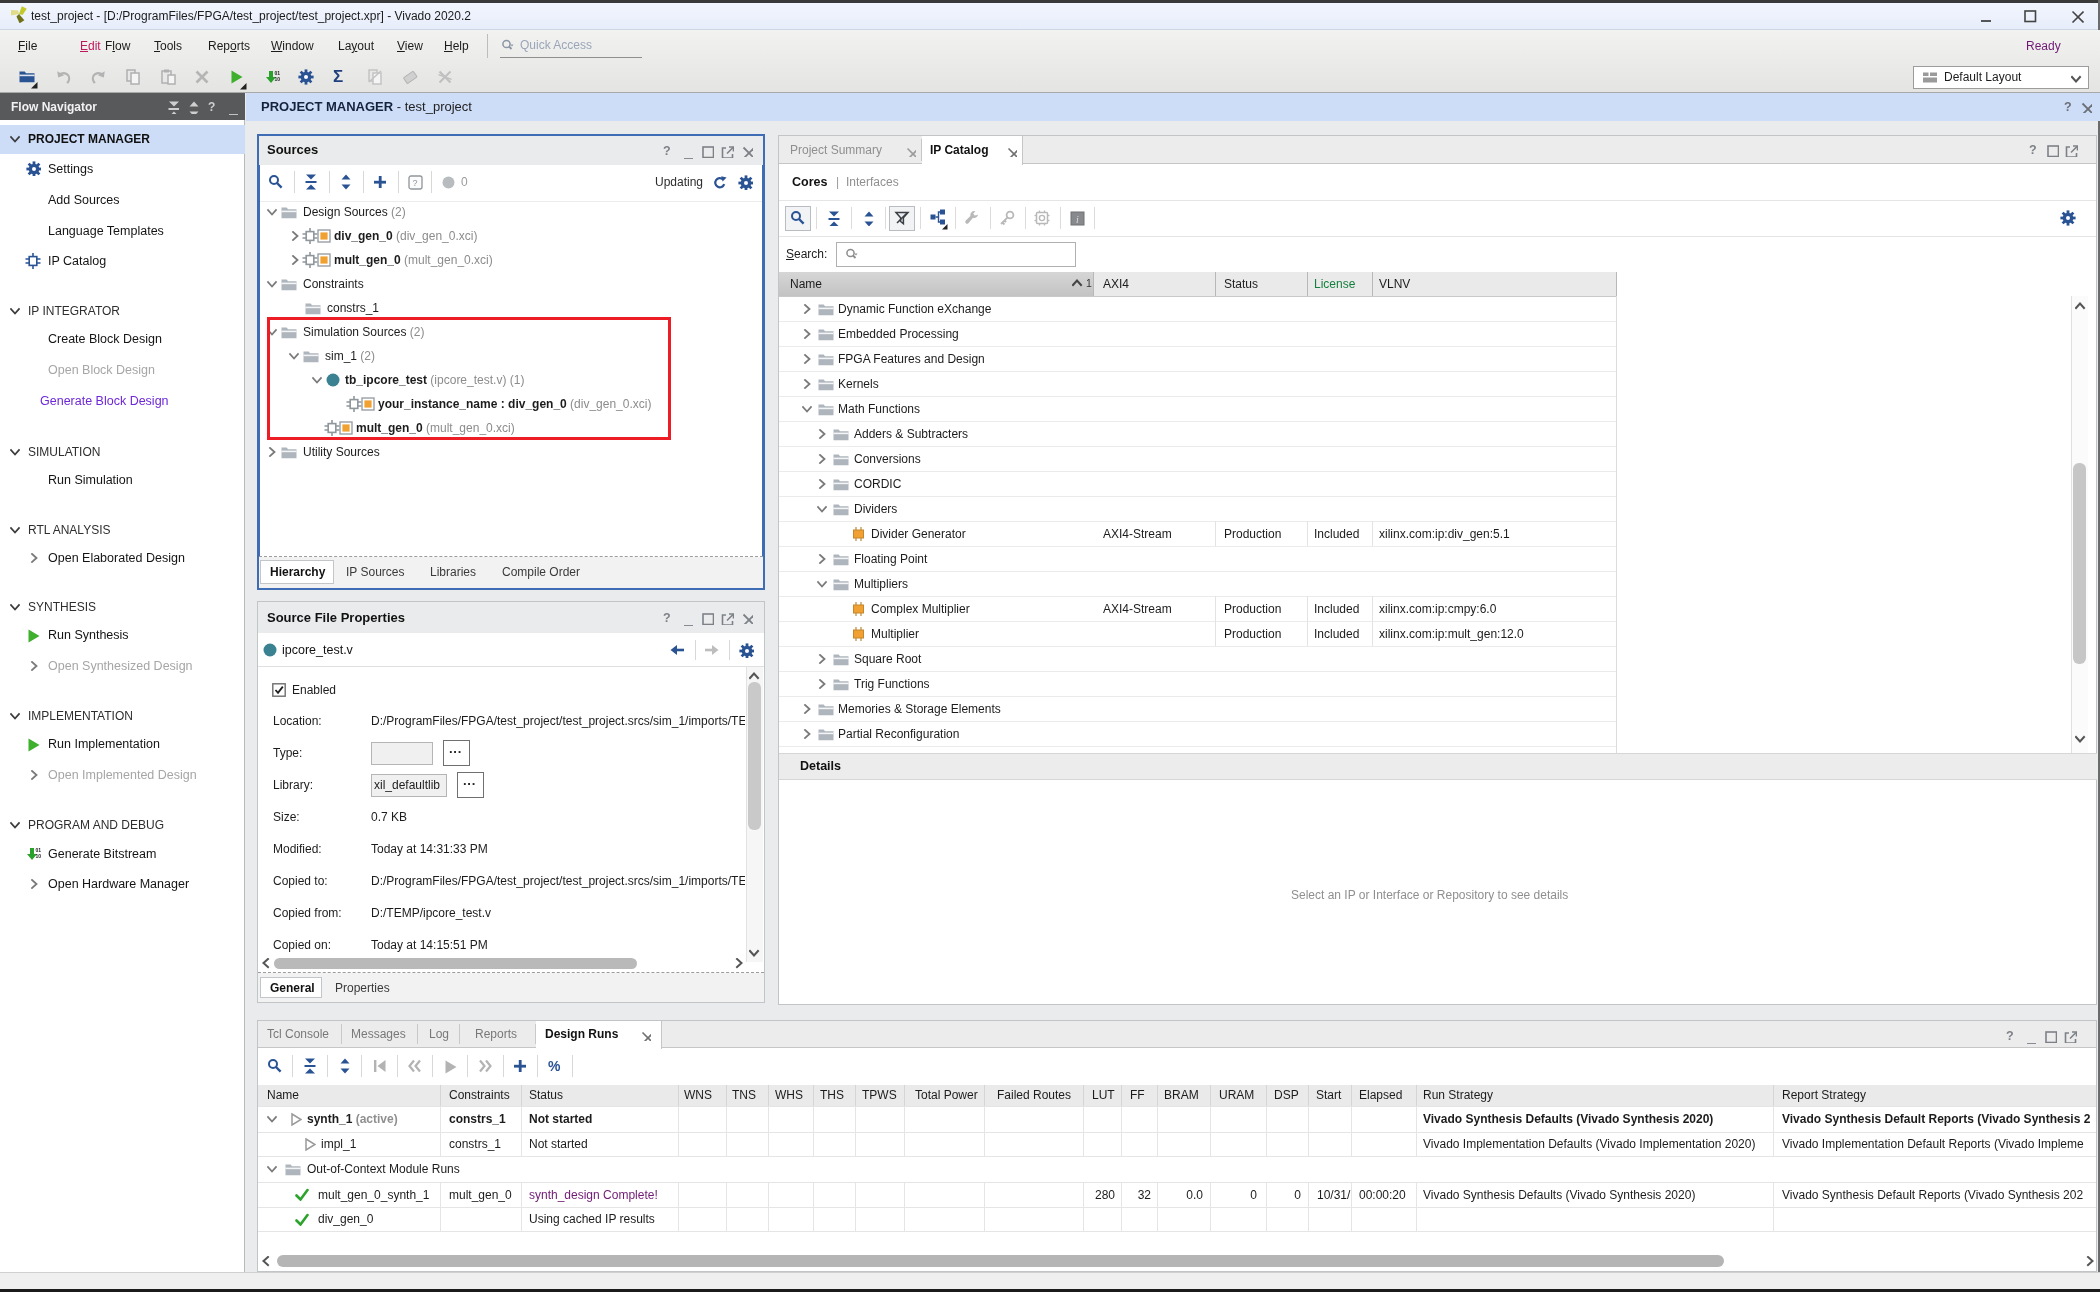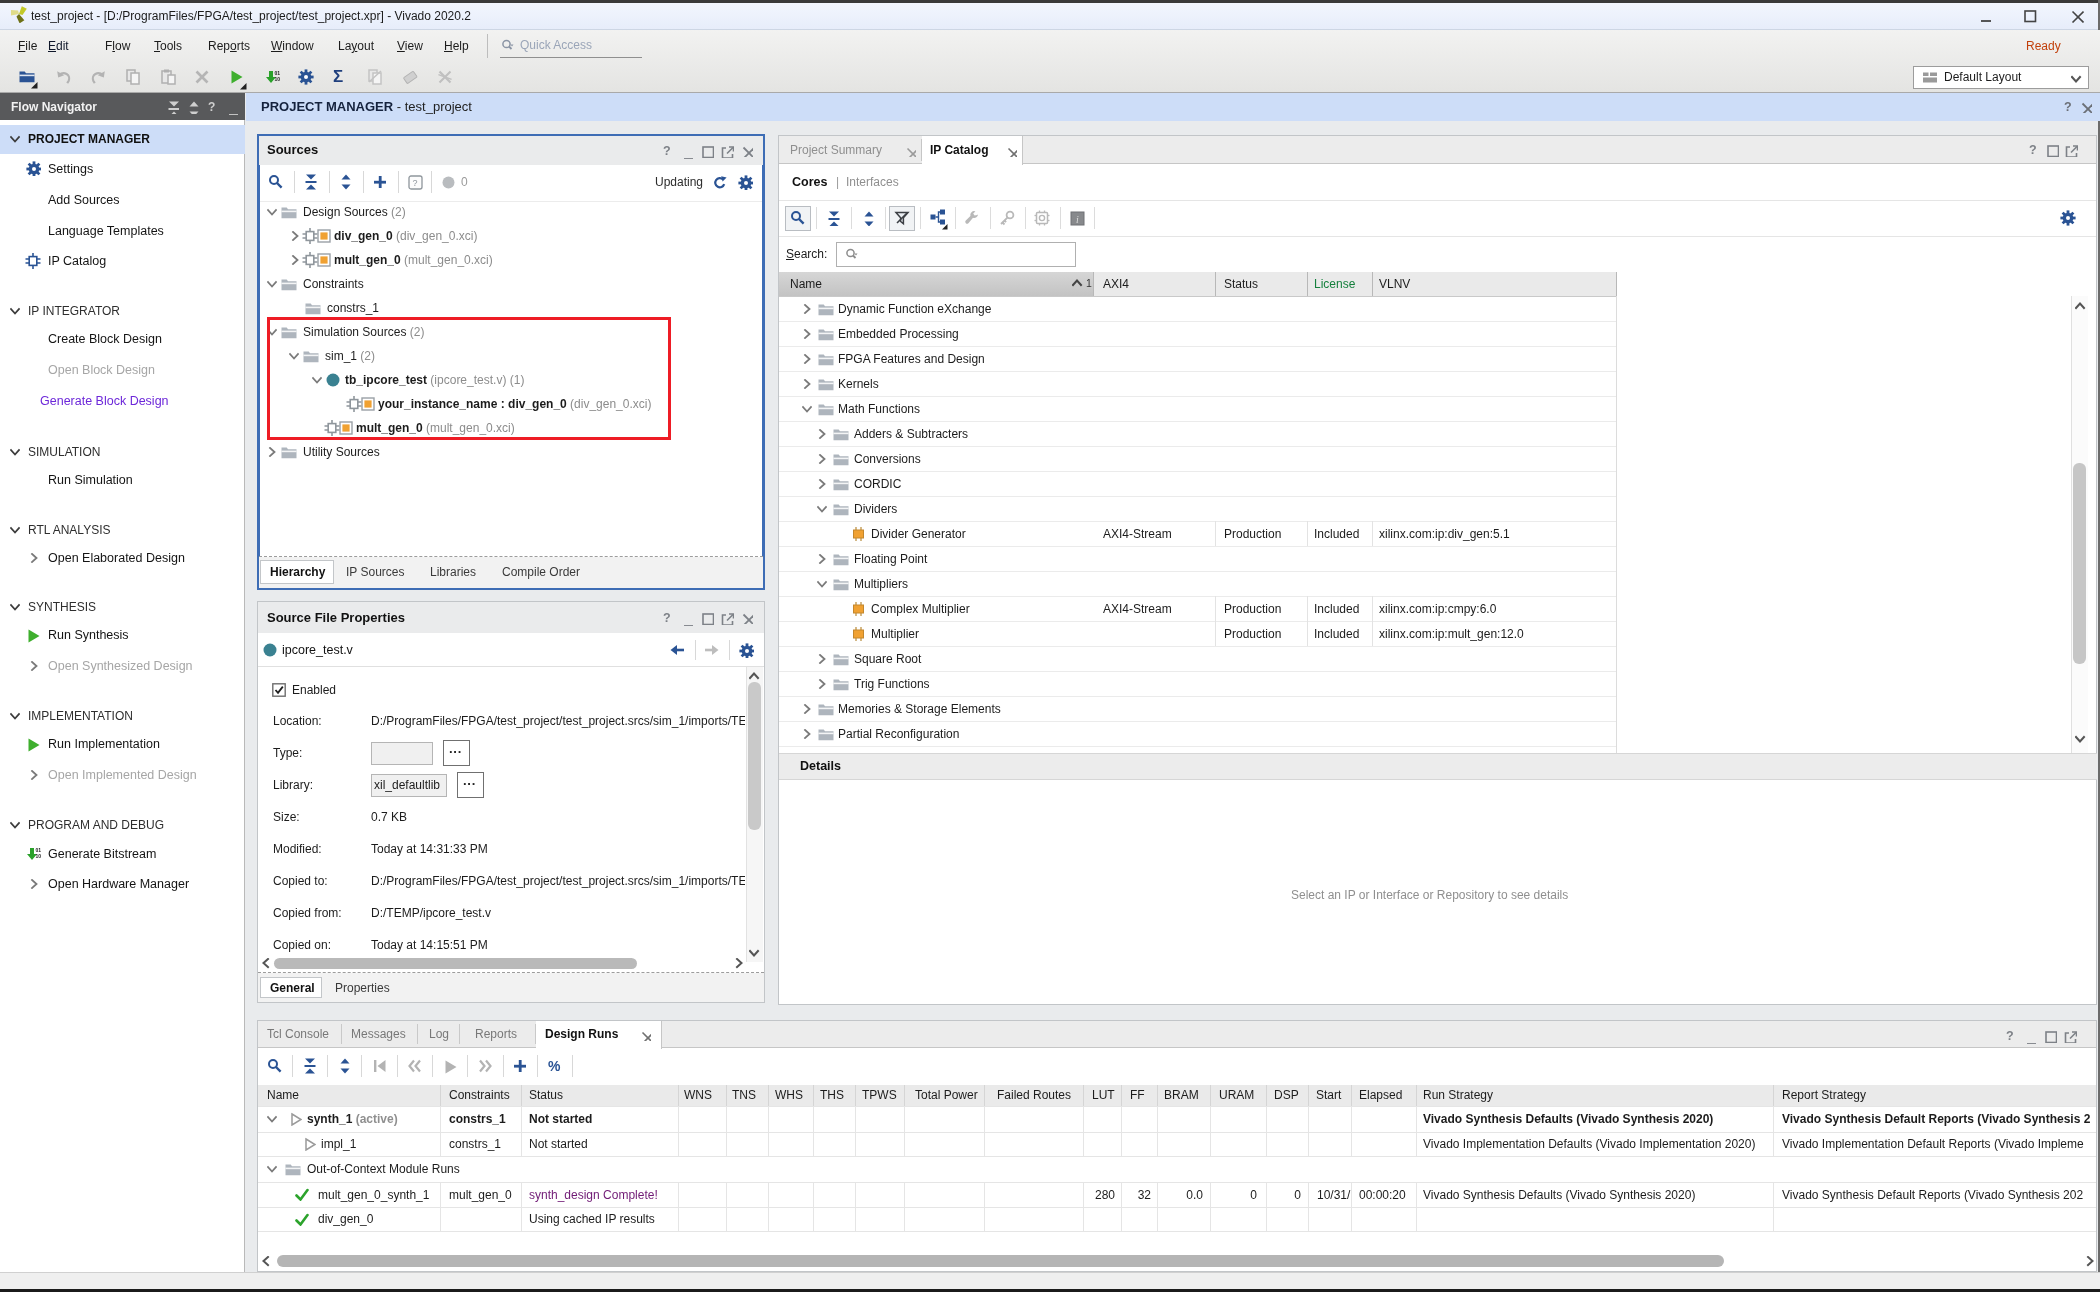--- a/index.html
+++ b/index.html
@@ -19,37 +19,37 @@
     <rect x="2" y="2" width="10.5" height="10.5" fill="none" stroke="#444" stroke-width="1.6"></rect>
   </svg>
 <svg style="position:absolute;left:2070.0px;top:9.0px" width="14" height="14" viewBox="0 0 14 14">
     <line x1="2.5" y1="2.5" x2="13.5" y2="13.5" stroke="#444" stroke-width="1.6"></line>
     <line x1="13.5" y1="2.5" x2="2.5" y2="13.5" stroke="#444" stroke-width="1.6"></line>
   </svg>
 <div style="position:absolute;left:0px;top:30px;width:1px;height:1259px;background:#8a8a8a;"></div>
 <div style="position:absolute;left:2098px;top:0px;width:2px;height:1292px;background:#6b6b6b;"></div>
 <div style="position:absolute;left:0px;top:30px;width:2100px;height:63px;background:linear-gradient(#f2f2f1,#e4e4e2);border-bottom:1px solid #a9a9a9;"></div>
 <div style="position:absolute;left:18px;top:37px;font-size:12px;color:#1c1c1c;font-weight:400;line-height:18px;white-space:nowrap;"><u>F</u>ile</div>
-<div style="position:absolute;left:48px;top:37px;font-size:12px;color:#0f172a;font-weight:400;line-height:18px;white-space:nowrap;"><u>E</u>dit</div>
+<div style="position:absolute;left:80px;top:37px;font-size:12px;color:#be185d;font-weight:400;line-height:18px;white-space:nowrap;"><u>E</u>dit</div>
 <div style="position:absolute;left:105px;top:37px;font-size:12px;color:#1c1c1c;font-weight:400;line-height:18px;white-space:nowrap;">F<u>l</u>ow</div>
 <div style="position:absolute;left:154px;top:37px;font-size:12px;color:#1c1c1c;font-weight:400;line-height:18px;white-space:nowrap;"><u>T</u>ools</div>
 <div style="position:absolute;left:208px;top:37px;font-size:12px;color:#1c1c1c;font-weight:400;line-height:18px;white-space:nowrap;">Rep<u>o</u>rts</div>
 <div style="position:absolute;left:271px;top:37px;font-size:12px;color:#1c1c1c;font-weight:400;line-height:18px;white-space:nowrap;"><u>W</u>indow</div>
 <div style="position:absolute;left:338px;top:37px;font-size:12px;color:#1c1c1c;font-weight:400;line-height:18px;white-space:nowrap;">La<u>y</u>out</div>
 <div style="position:absolute;left:397px;top:37px;font-size:12px;color:#1c1c1c;font-weight:400;line-height:18px;white-space:nowrap;"><u>V</u>iew</div>
 <div style="position:absolute;left:444px;top:37px;font-size:12px;color:#1c1c1c;font-weight:400;line-height:18px;white-space:nowrap;"><u>H</u>elp</div>
 <div style="position:absolute;left:487px;top:34px;width:1px;height:24px;background:#bdbdbd;"></div>
 <svg style="position:absolute;left:500.5px;top:38.5px" width="13" height="13" viewBox="0 0 13 13">
     <circle cx="5.5" cy="5" r="3.6" fill="none" stroke="#8b95a5" stroke-width="1.5"></circle>
     <line x1="8" y1="7.5" x2="10.5" y2="10" stroke="#8b95a5" stroke-width="1.8"></line>
     <polygon points="9.5,5.5 12.5,5.5 11,7.5" fill="#8b95a5"></polygon>
   </svg>
 <div style="position:absolute;left:520px;top:36px;font-size:12px;color:#9aa5b8;font-weight:400;line-height:18px;white-space:nowrap;">Quick Access</div>
 <div style="position:absolute;left:500px;top:57px;width:142px;height:1px;background:#8f8f8f;"></div>
-<div style="position:absolute;left:2026px;top:37px;font-size:12px;color:#c2410c;font-weight:400;line-height:18px;white-space:nowrap;">Ready</div>
+<div style="position:absolute;left:2026px;top:37px;font-size:12px;color:#701a75;font-weight:400;line-height:18px;white-space:nowrap;">Ready</div>
 <svg style="position:absolute;left:19.0px;top:69.0px" width="18" height="16" viewBox="0 0 18 16">
     <path d="M0.5 2.5 h5.2 l1.3 1.8 h8.5 v9 h-15 z" fill="#2a5394"></path>
     <rect x="0.5" y="5.6" width="15" height="1.6" fill="#fff" opacity="0.85"></rect>
   </svg>
 <svg style="position:absolute;left:30.5px;top:81.5px" width="7" height="7" viewBox="0 0 7 7">
     <polygon points="0,6.5 6.5,6.5 6.5,0" fill="#222"></polygon>
   </svg>
 <svg style="position:absolute;left:56.0px;top:69.0px" width="16" height="16" viewBox="0 0 16 16">
     <path d="M3.2 6.2 C5.2 4.2 8.2 3.6 10.6 5 C13 6.4 13.8 9.4 12.6 12 L11.2 14.2" fill="none" stroke="#b3b3b3" stroke-width="2.2"></path>
     <polygon points="1.2,2.2 2.2,8.6 8.2,6.2" fill="#b3b3b3"></polygon>

